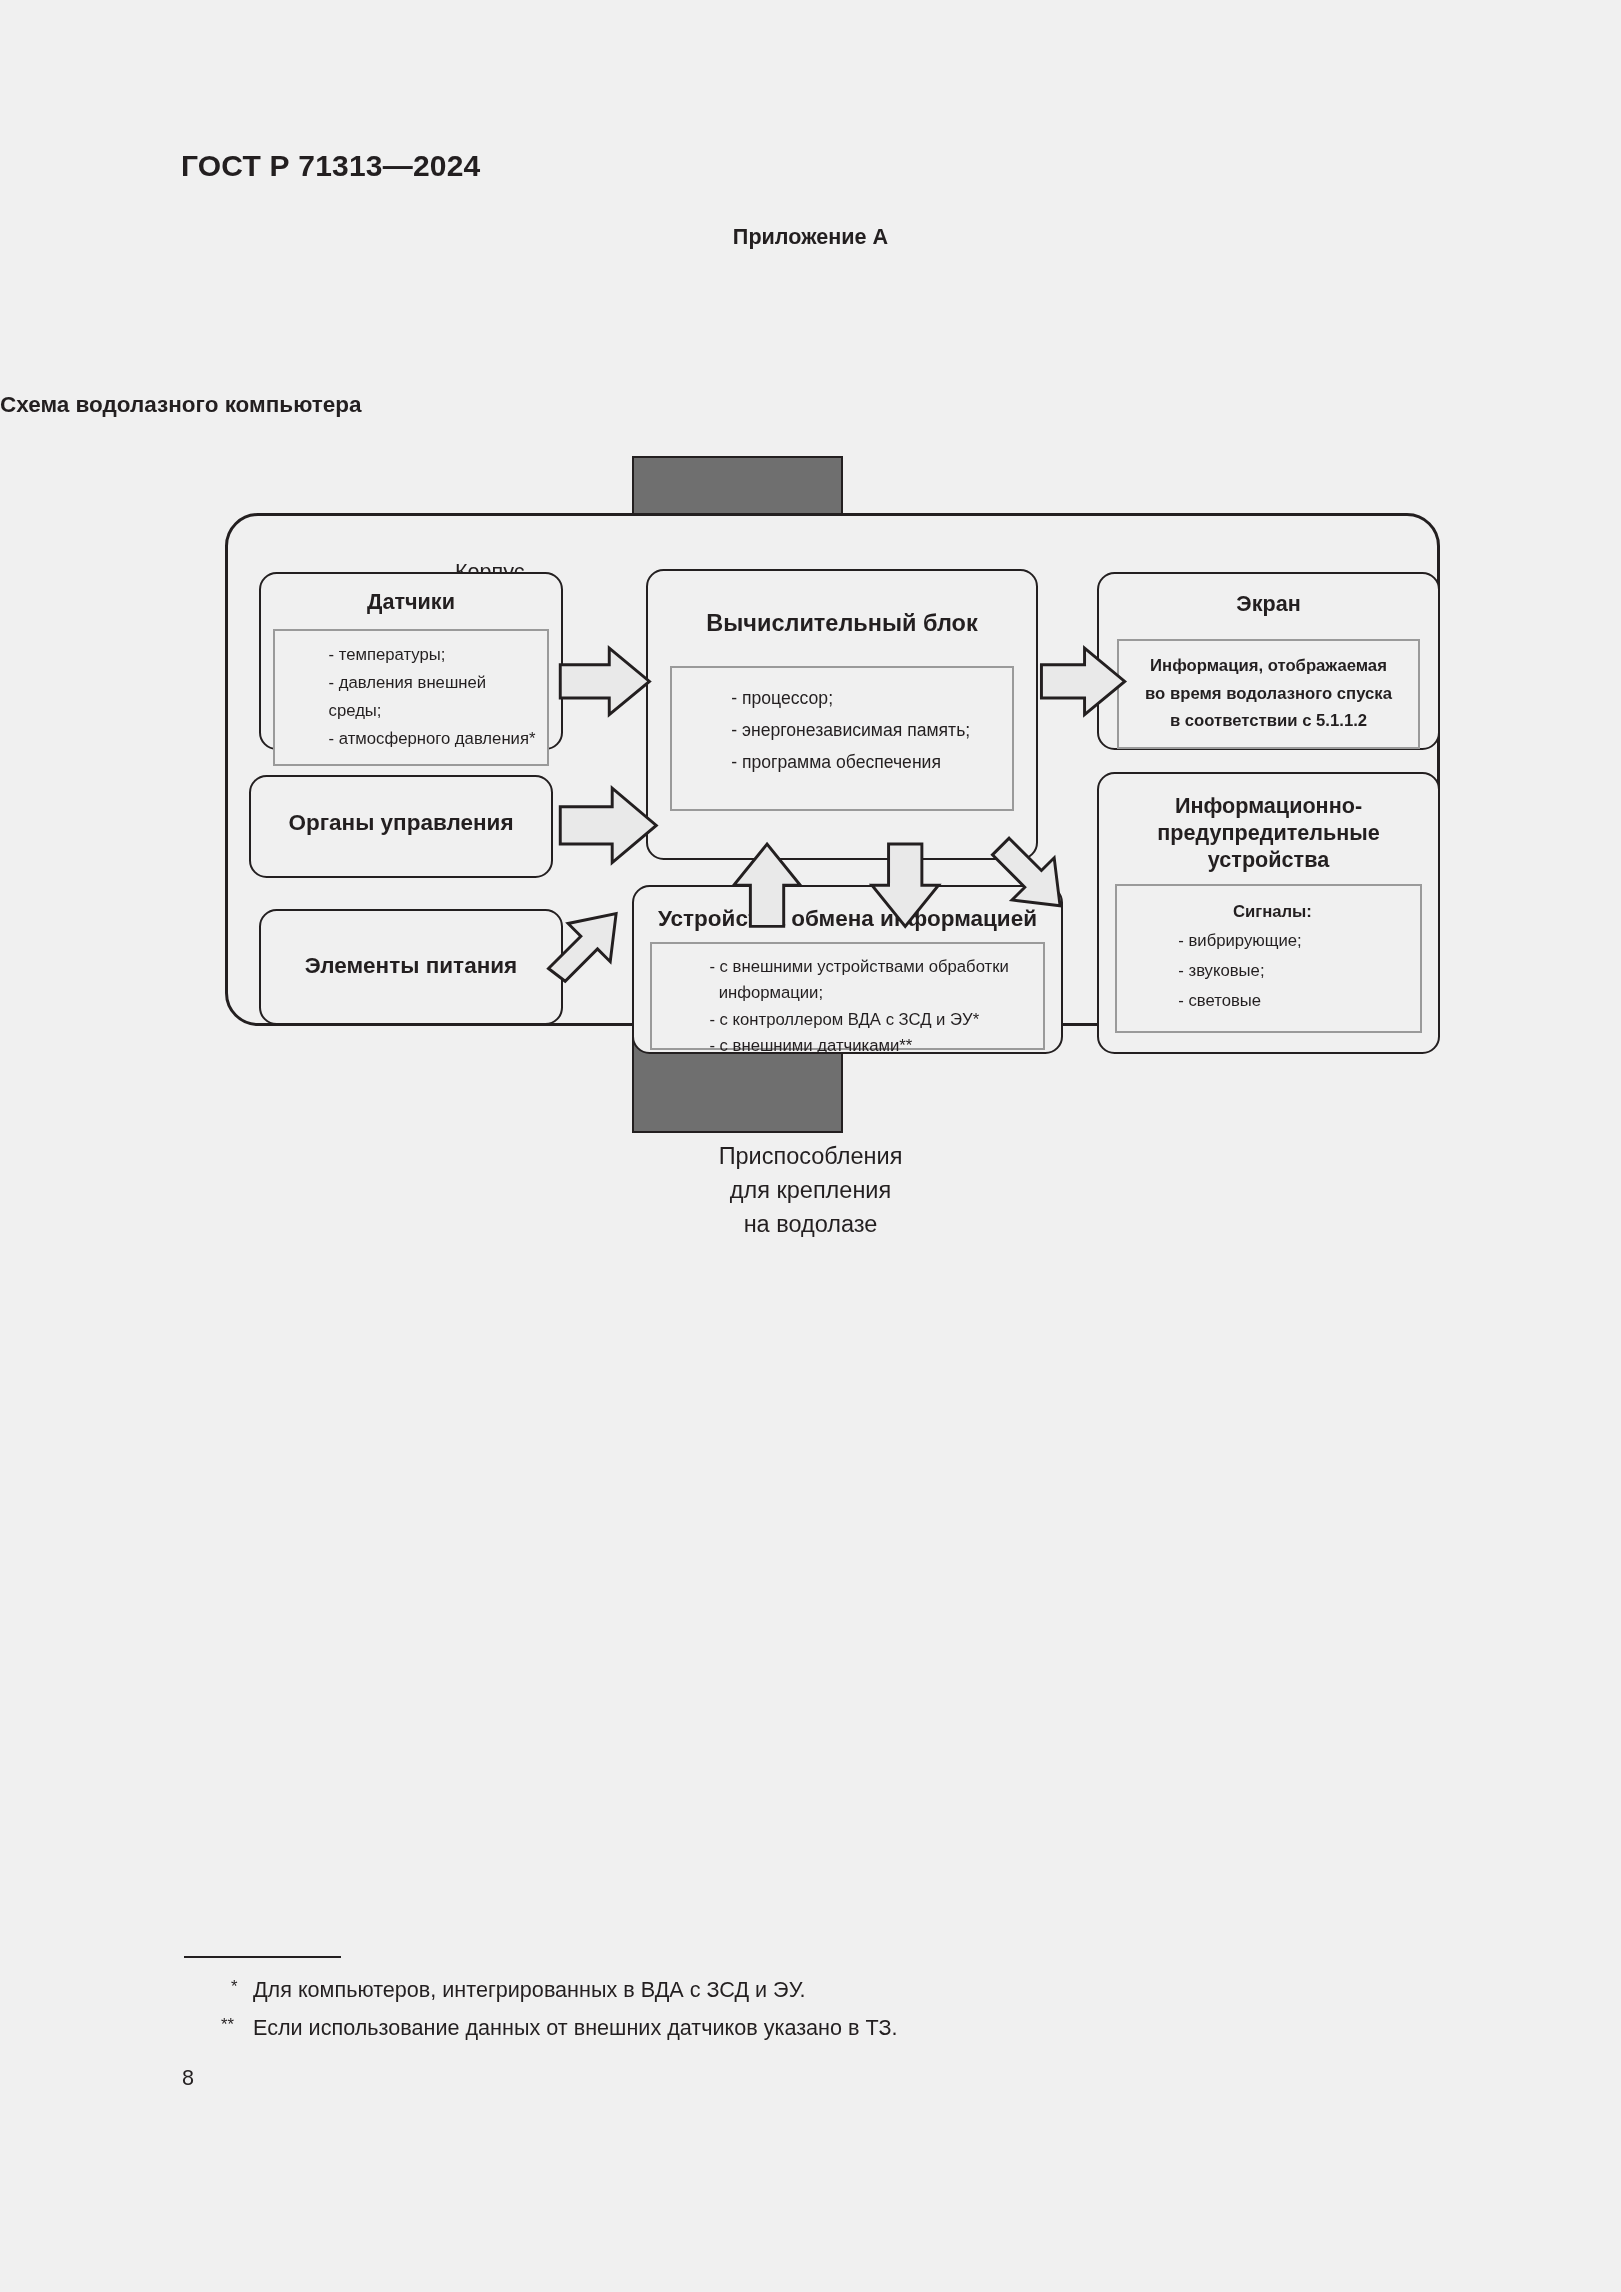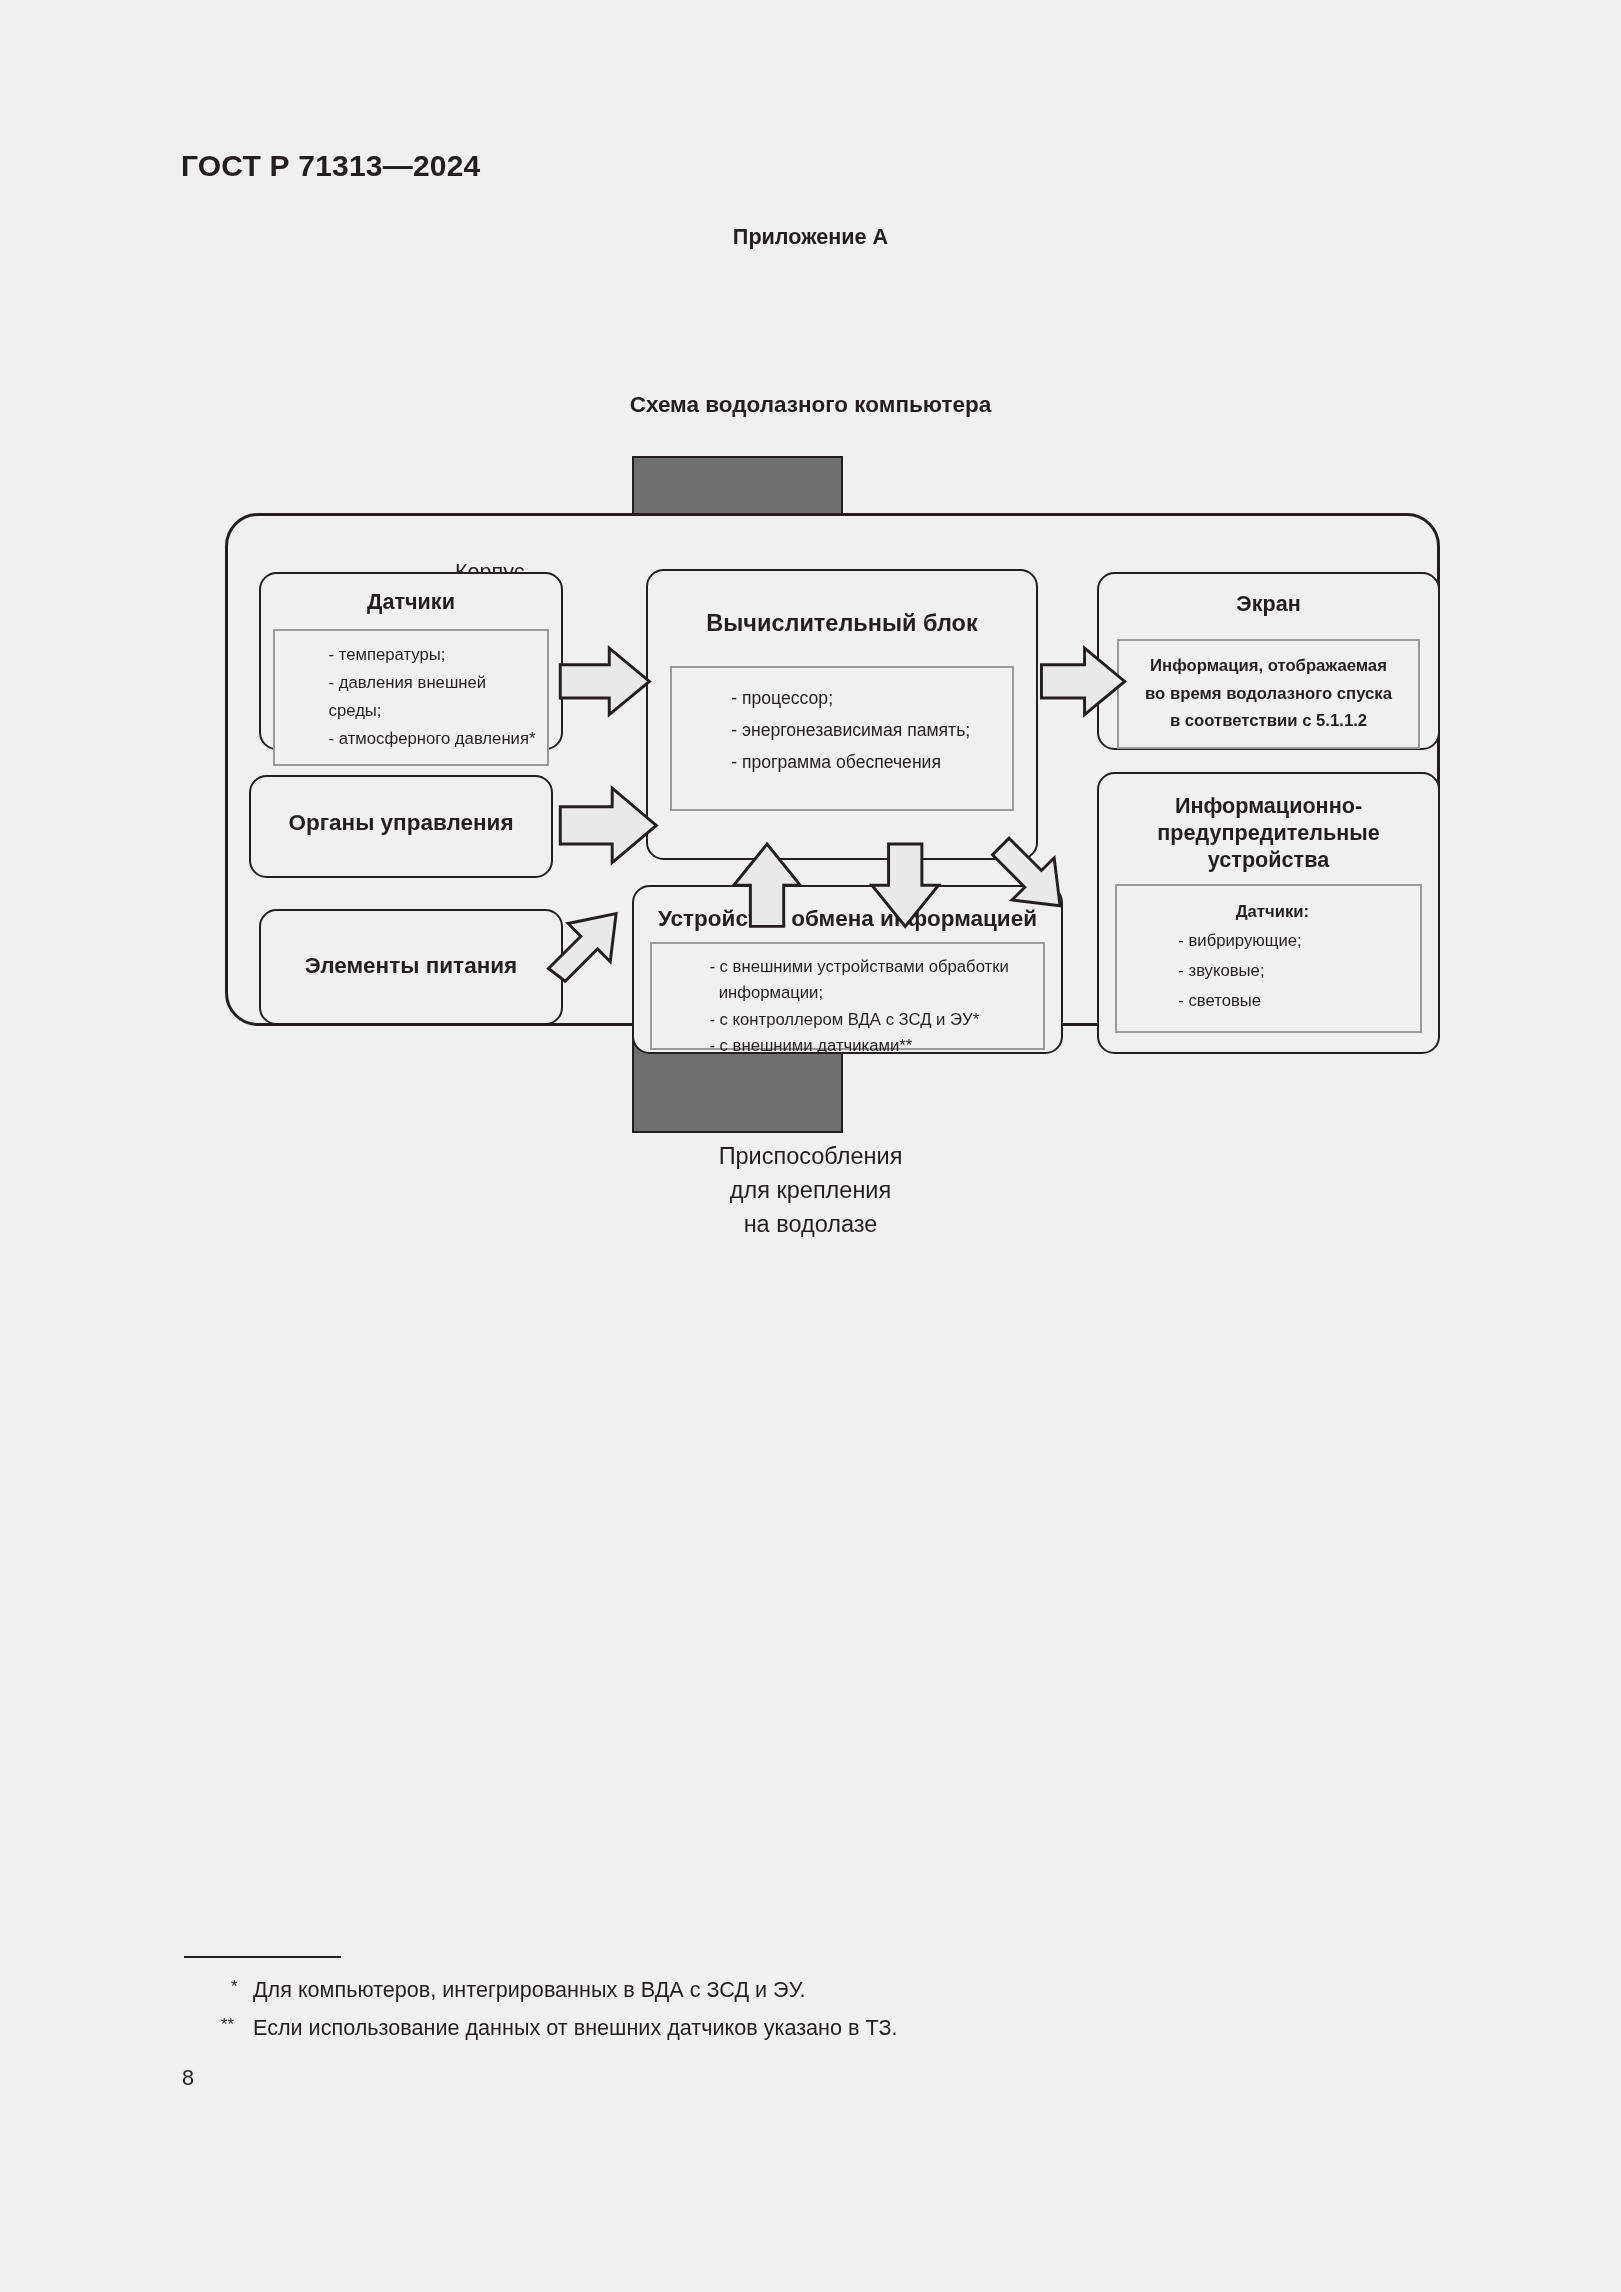--- a/index.html
+++ b/index.html
@@ -42,21 +42,21 @@
     font-weight: bold;
     line-height: 32px;
   }
   .appendix-title .line2 { font-weight: bold; }
 
   .scheme-title {
     position: absolute;
     left: 0;
     top: 392px;
     width: 1621px;
-    text-align: center;
+    text-align: left;
     font-size: 22.5px;
     font-weight: bold;
   }
 
   
   .footnotes {
     position: absolute;
     left: 184px;
     top: 1956px;
     width: 1176px;
@@ -278,21 +278,21 @@
     </div>
   </div>
 
   <div class="node alerts">
     <div class="node-title">
       <div>Информационно-</div>
       <div>предупредительные</div>
       <div>устройства</div>
     </div>
     <div class="inner-box">
-      <div class="sig-head">Датчики:</div>
+      <div class="sig-head">Сигналы:</div>
       <ul>
         <li>- вибрирующие;</li>
         <li>- звуковые;</li>
         <li>- световые</li>
       </ul>
     </div>
   </div>
 
   <svg class="arrow-layer" viewBox="0 0 1260 1000">
     <g fill="#e9e9e9" stroke="#231f20" stroke-width="3" stroke-linejoin="miter">

